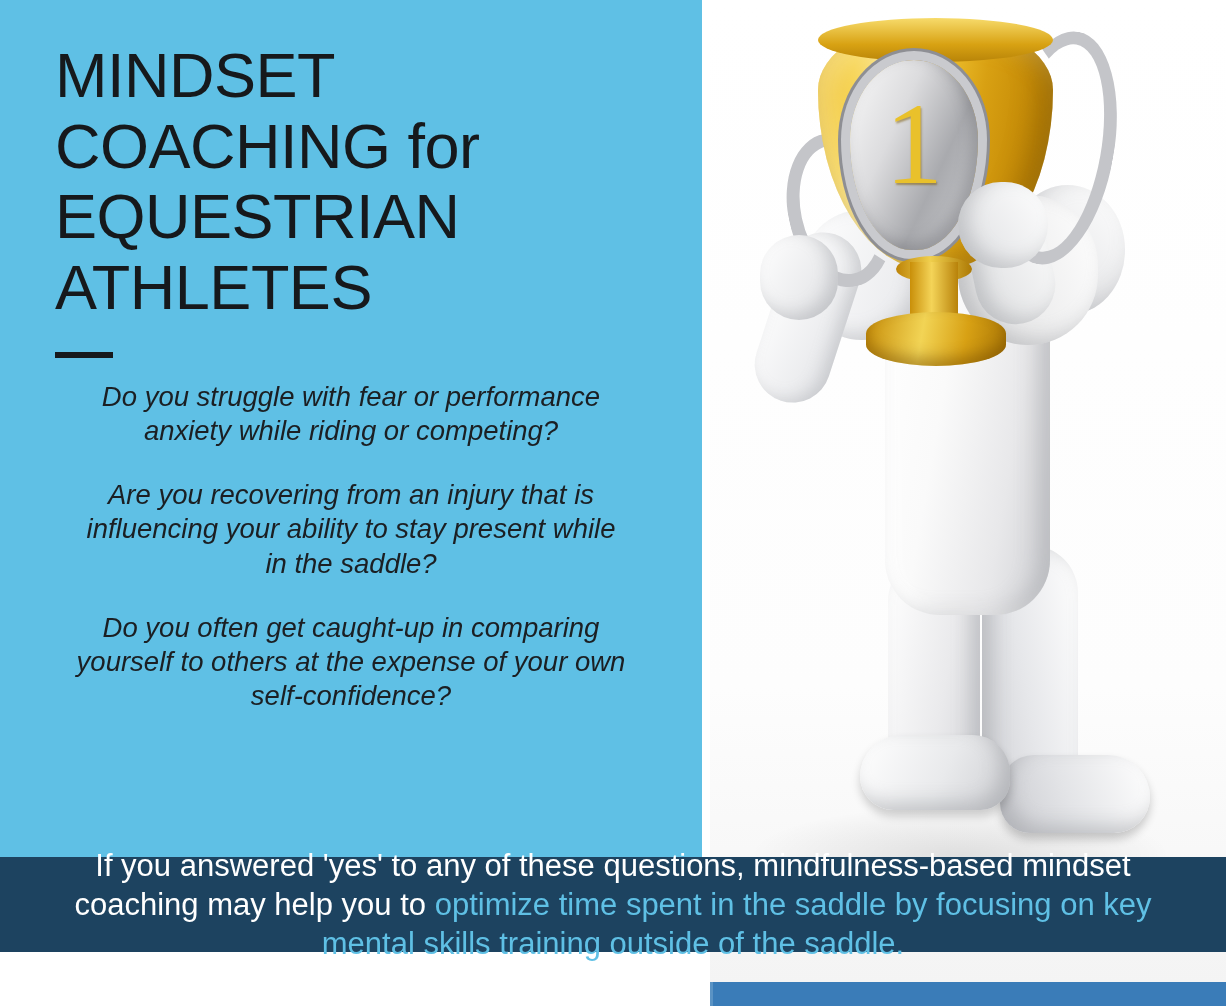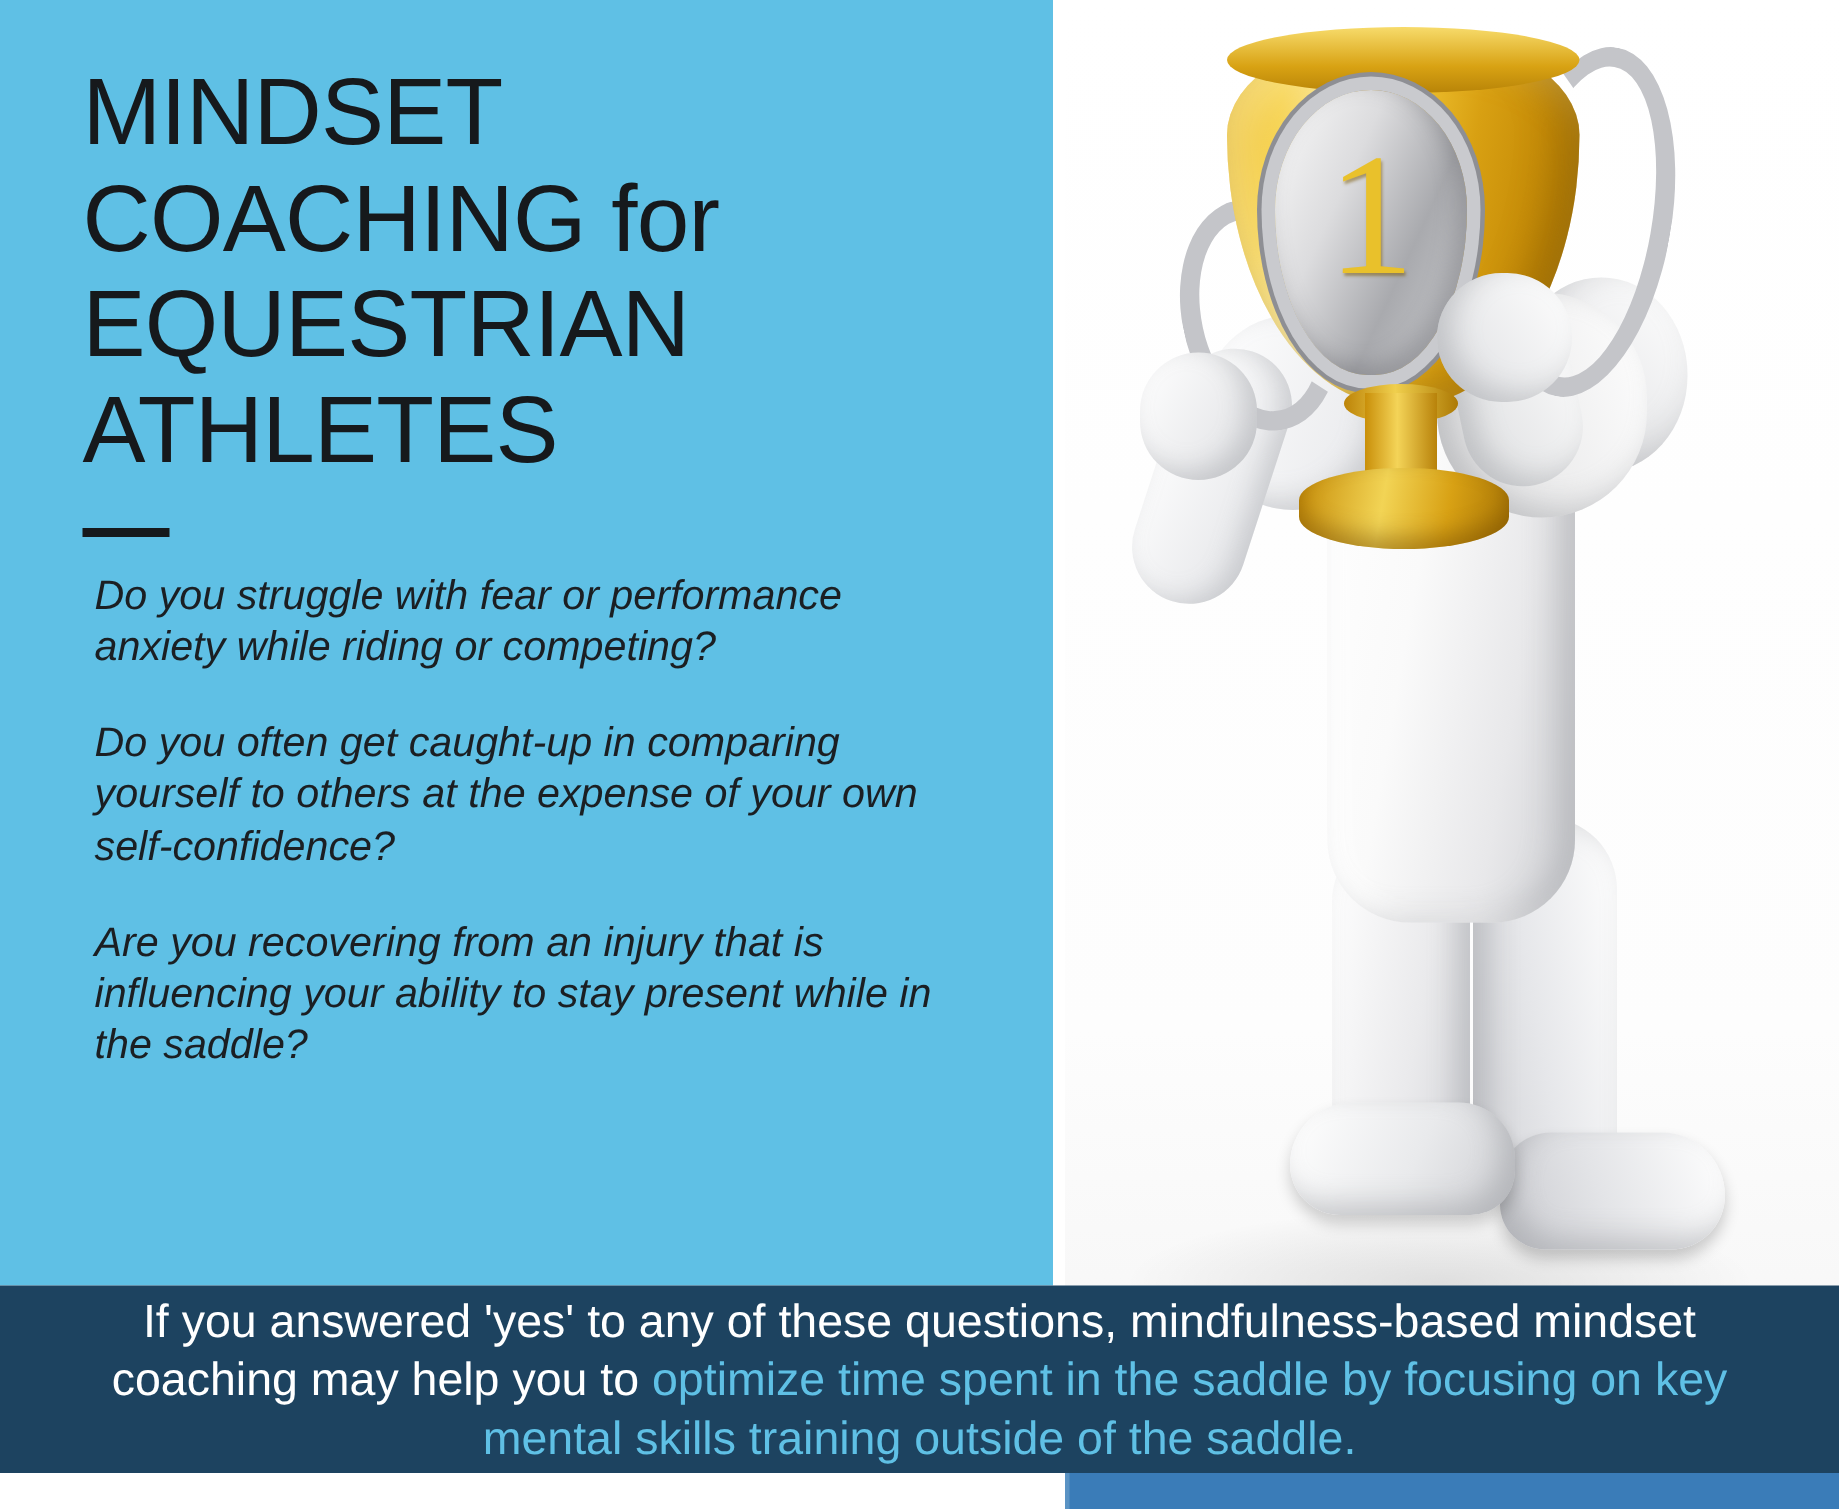--- a/index.html
+++ b/index.html
@@ -40,23 +40,24 @@
     color: #16191c;
     white-space: pre-line;
   }
   .rule {
     width: 58px;
     height: 6px;
     background: #16191c;
     margin: 30px 0 22px 0;
   }
   .questions {
-    margin: 8px;
+    margin: 18px;
     padding: 0;
     list-style: none;
+    text-align: center;
   }
   .question {
     font-family: "Liberation Sans", sans-serif;
     font-style: italic;
     font-weight: 400;
     font-size: 27.5px;
     line-height: 1.24;
     color: #1b1f23;
     margin: 0 0 30px 0;
     max-width: 570px;
@@ -229,21 +230,21 @@
     background: linear-gradient(100deg,#c78d08,#f2d455 40%,#d8a114 70%,#a87505);
     box-shadow: inset 0 -8px 14px rgba(110,72,0,0.45);
   }
 
   
   .banner {
     position: absolute;
     left: 0;
     top: 857px;
     width: 1226px;
-    height: 125px;
+    height: 95px;
     background: #1d4360;
     display: flex;
     align-items: center;
     justify-content: center;
   }
   .banner-text {
     margin: 0;
     width: 1150px;
     text-align: center;
     font-family: "Liberation Sans", sans-serif;
@@ -279,22 +280,22 @@
 
 <div class="poster">
 
   <section class="left-panel">
     <h1 class="headline">MINDSET COACHING for EQUESTRIAN ATHLETES</h1>
 
     <div class="rule"></div>
 
     <ul class="questions">
       <li class="question">Do you struggle with fear or performance anxiety while riding or competing?</li>
+      <li class="question">Are you recovering from an injury that is influencing your ability to stay present while in the saddle?</li>
       <li class="question">Do you often get caught-up in comparing yourself to others at the expense of your own self-confidence?</li>
-      <li class="question">Are you recovering from an injury that is influencing your ability to stay present while in the saddle?</li>
     </ul>
   </section>
 
   <section class="photo-area">
     <div class="photo-stage"></div>
 
     <div class="mascot">
       <div class="leg-r"></div>
       <div class="leg-l"></div>
       <div class="foot-r"></div>

